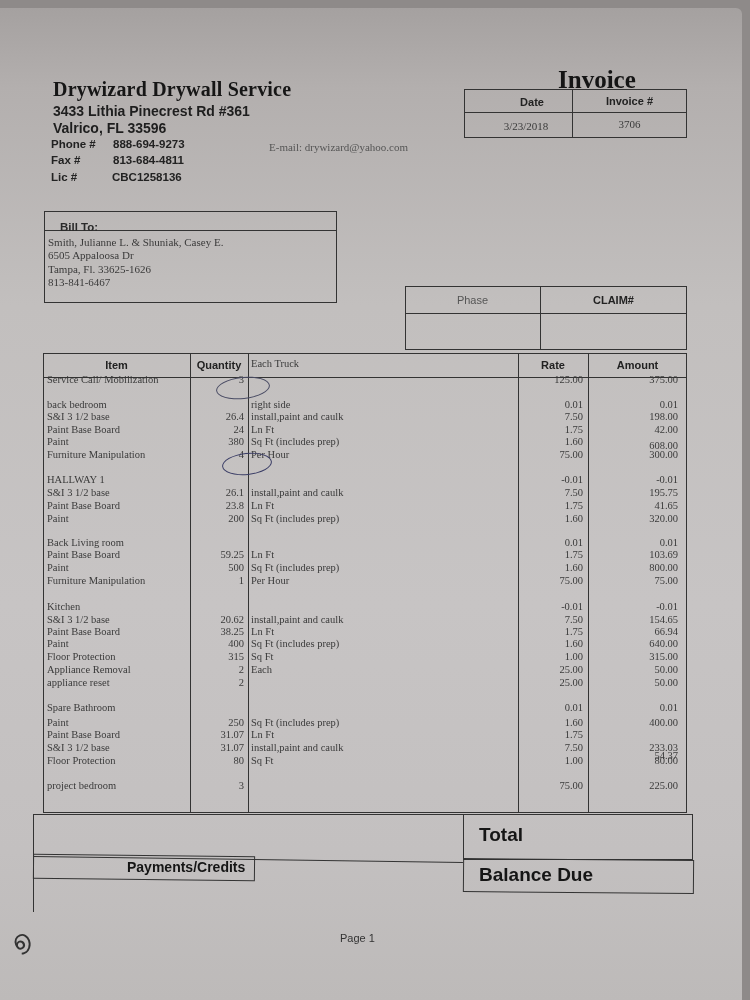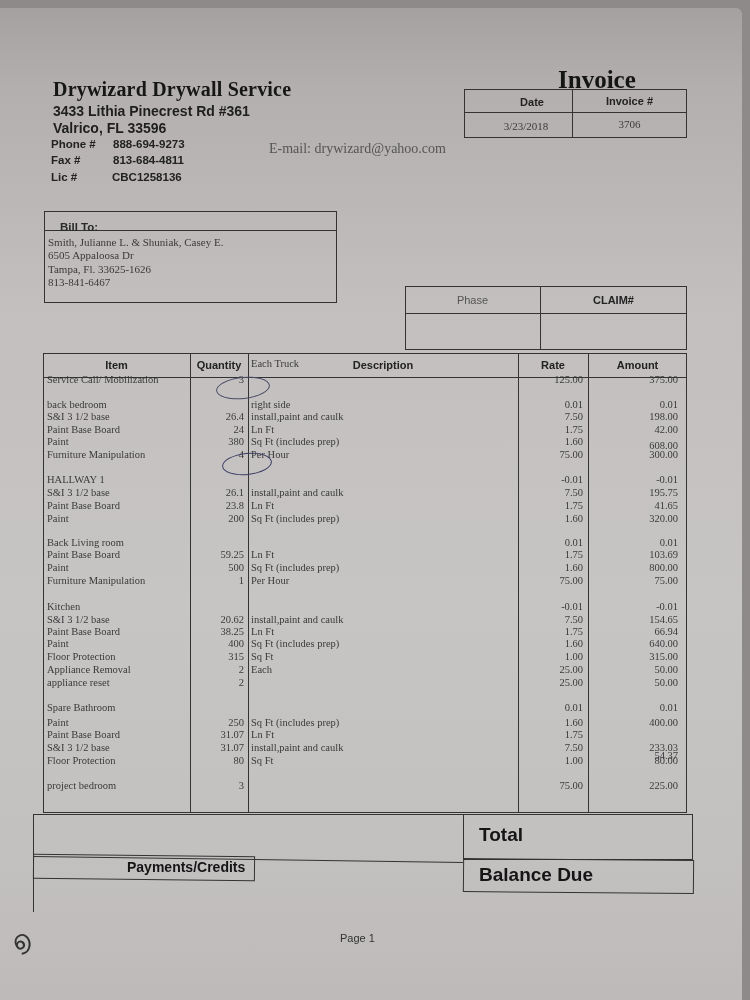--- a/index.html
+++ b/index.html
@@ -18,21 +18,21 @@
     border-top-right-radius: 6px;
   }
   .sans { font-family: "Liberation Sans", sans-serif; }
   .abs { position: absolute; }
 
   .company-name { left: 53px; top: 70px; font-family: "Liberation Serif", serif; font-weight: bold; font-size: 20px; color: #161616; letter-spacing: 0.2px; }
   .addr1 { left: 53px; top: 95px; font-size: 14px; font-weight: bold; color: #1e1e1e; }
   .addr2 { left: 53px; top: 112px; font-size: 14px; font-weight: bold; color: #1e1e1e; }
   .contact-label { left: 51px; font-size: 11.5px; color: #222; font-weight: bold; }
   .contact-val { left: 113px; font-size: 11.5px; color: #222; font-weight: bold; }
-  .email { left: 269px; top: 133px; font-size: 14px; color: #555; font-family: "Liberation Serif", serif; }
+  .email { left: 269px; top: 133px; font-size: 11px; color: #555; font-family: "Liberation Serif", serif; }
 
   .invoice-title { left: 558px; top: 58px; font-size: 25px; font-weight: bold; color: #151515; }
 
   .box { position: absolute; border: 1.4px solid #333; }
   .hline { position: absolute; height: 0; border-top: 1.4px solid #333; }
   .vline { position: absolute; width: 0; border-left: 1.4px solid #333; }
 
   .hdr { font-family: "Liberation Sans", sans-serif; font-weight: bold; font-size: 11px; color: #222; text-align: center; position: absolute; }
   .cell { position: absolute; font-size: 10.5px; color: #3a3a3a; white-space: nowrap; }
   .r { text-align: right; }
@@ -89,21 +89,20 @@
 
   <div class="box" style="left:43px; top:345px; width:644px; height:460px;"></div>
   <div class="hline" style="left:43px; top:369px; width:644px;"></div>
   <div class="vline" style="left:190px; top:345px; height:460px;"></div>
   <div class="vline" style="left:248px; top:345px; height:460px;"></div>
   <div class="vline" style="left:518px; top:345px; height:460px;"></div>
   <div class="vline" style="left:588px; top:345px; height:460px;"></div>
 
   <div class="hdr" style="left:43px; top:351px; width:147px;">Item</div>
   <div class="hdr" style="left:190px; top:351px; width:58px;">Quantity</div>
-  <div class="hdr" style="left:248px; top:351px; width:270px;">Description</div>
   <div class="hdr" style="left:518px; top:351px; width:70px;">Rate</div>
   <div class="hdr" style="left:588px; top:351px; width:99px;">Amount</div>
 
   <div id="rows">
       <div class="cell" style="left: 47px; top: 366px; width: 142px;">Service Call/ Mobilization</div>
       <div class="cell r" style="left: 192px; top: 366px; width: 52px;">3</div>
       <div class="cell" style="left: 251px; top: 350px; width: 265px;">Each Truck</div>
       <div class="cell r" style="left: 520px; top: 366px; width: 63px;">125.00</div>
       <div class="cell r" style="left: 590px; top: 366px; width: 88px;">375.00</div>
       <div class="cell" style="left: 47px; top: 391px; width: 142px;">back bedroom</div>

